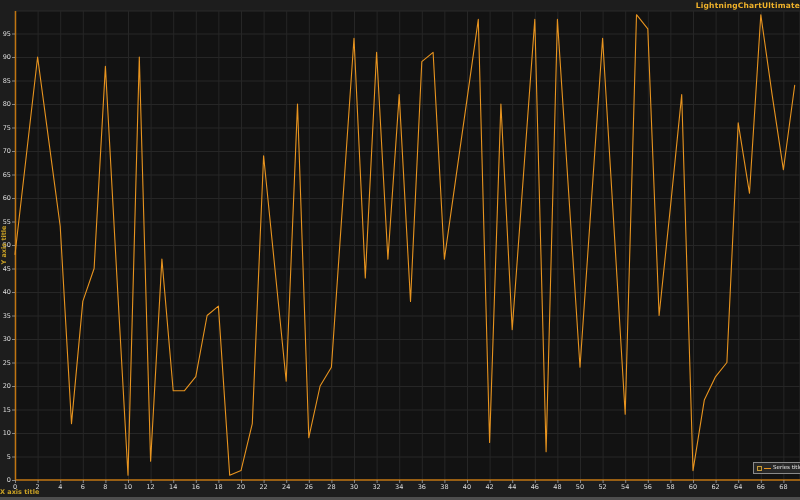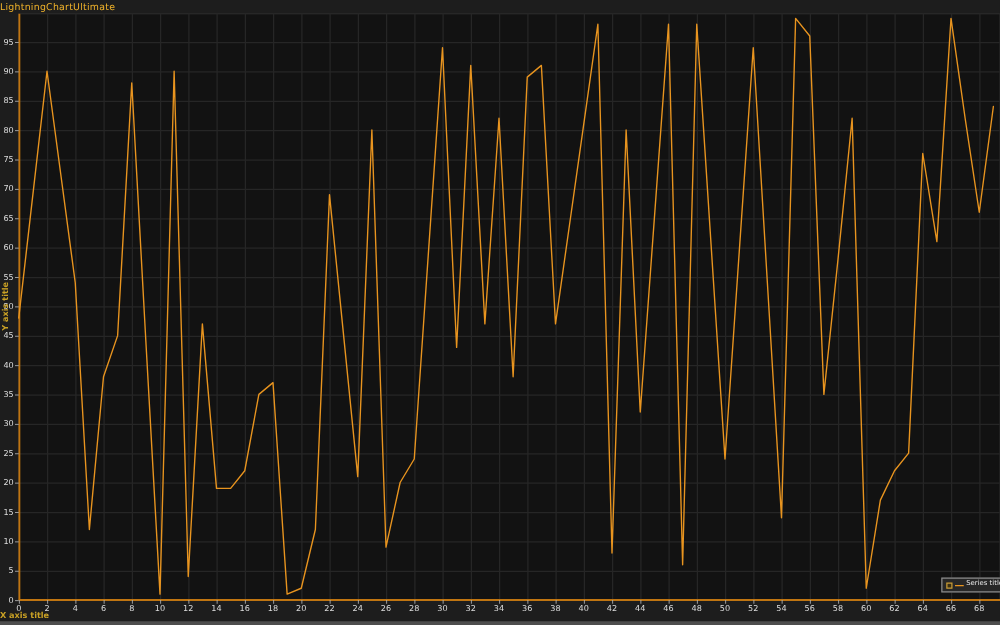--- a/index.html
+++ b/index.html
@@ -2,22 +2,22 @@
 <html><head>
 <meta charset="utf-8">
 <style>
   html,body{margin:0;padding:0;background:#000;}
   #stage{
     position:relative;width:800px;height:500px;overflow:hidden;
     background:#1d1d1d;font-family:"DejaVu Sans",sans-serif;
   }
   #chart{position:absolute;left:0;top:0;}
   .chart-title{
-    position:absolute;top:1px;left:0;width:100%;text-align:left;
-    font-size:7.5px;font-weight:normal;letter-spacing:.2px;
+    position:absolute;top:1px;left:0;width:100%;text-align:right;
+    font-size:7.5px;font-weight:bold;letter-spacing:.2px;
   }
   .y-title{
     position:absolute;left:-26px;top:241px;width:60px;text-align:center;
     transform:rotate(-90deg);font-size:6.5px;font-weight:bold;
   }
   .x-title{
     position:absolute;top:488px;left:0;width:100%;text-align:left;
     font-size:6.5px;font-weight:bold;
   }
   .legend{

